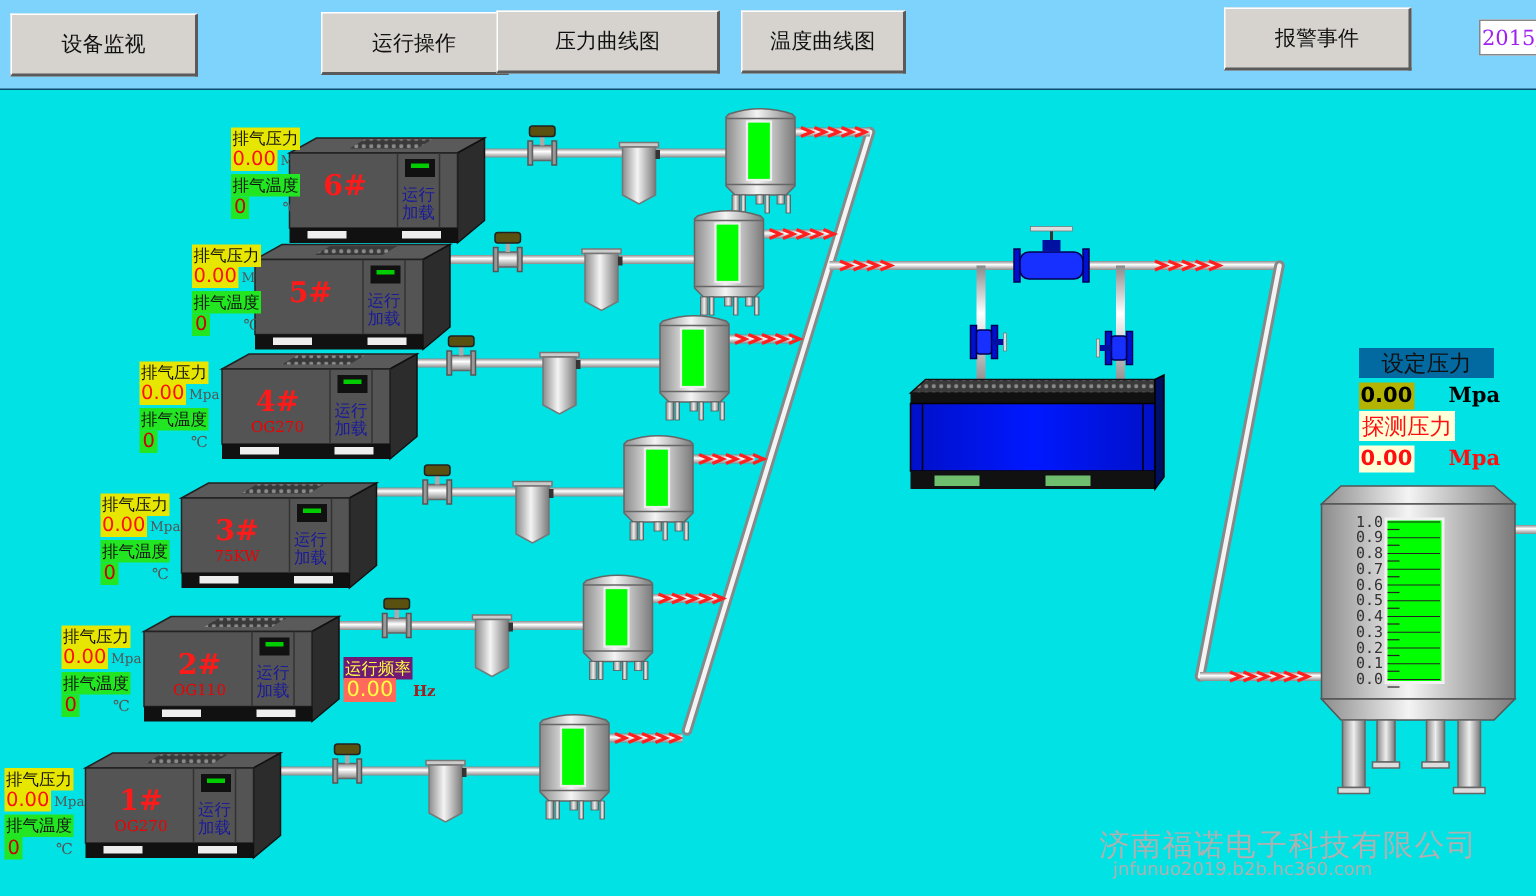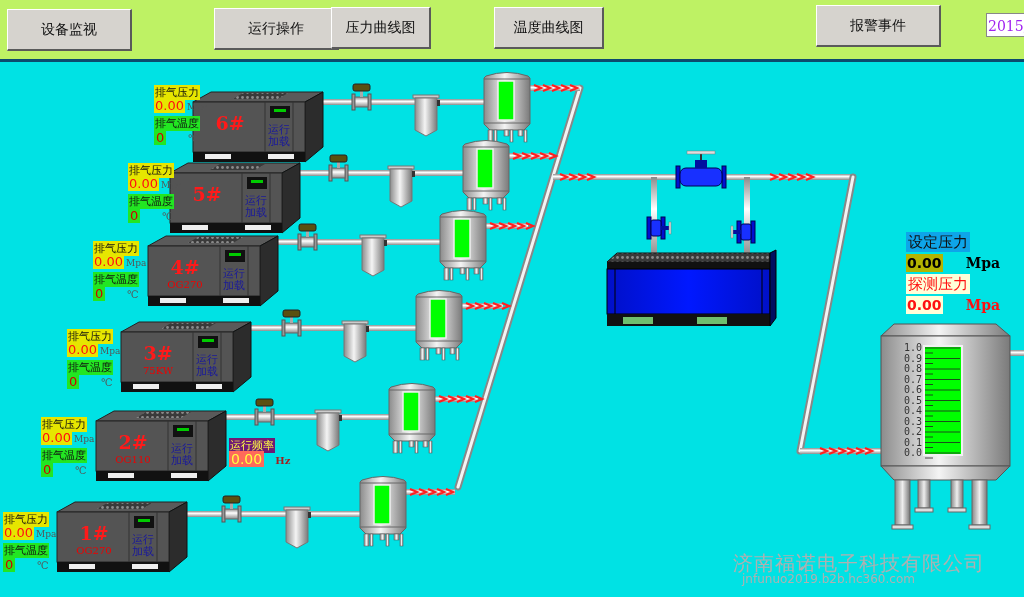--- a/index.html
+++ b/index.html
@@ -1,44 +1,44 @@
 <!DOCTYPE html>
 <html><head>
 <meta charset="utf-8">
 <style>
   html,body{margin:0;padding:0;}
   body{width:1024px;height:597px;position:relative;overflow:hidden;background:#00e2e4;font-family:"DejaVu Sans",sans-serif;}
-  #topbar{position:absolute;left:0;top:0;width:1024px;height:59px;background:#bef264;border-bottom:3px solid #0c4a6e;}
+  #topbar{position:absolute;left:0;top:0;width:1024px;height:59px;background:#7dd3fc;border-bottom:1px solid #0c4a6e;}
   .navbtn{position:absolute;height:42px;background:#d6d3ce;border-top:1px solid #fff;border-left:1px solid #fff;border-right:2px solid #5a5a5a;border-bottom:2px solid #5a5a5a;box-sizing:border-box;font-size:14px;color:#111;display:flex;align-items:center;justify-content:center;cursor:pointer;}
   #datebox{position:absolute;left:986px;top:13px;width:60px;height:24px;background:#fff;border:1px solid #888;color:#a020f0;font-family:"DejaVu Serif",serif;font-size:14px;line-height:24px;padding-left:1px;white-space:nowrap;overflow:hidden;box-sizing:border-box;}
   #scene{position:absolute;left:0;top:60px;}
   .lbl{position:absolute;font-family:"DejaVu Serif",serif;line-height:1;white-space:nowrap;}
   .tag-y{background:#e6e600;color:#111;font-size:11px;padding:1px 1px;}
   .tag-g{background:#22e622;color:#111;font-size:11px;padding:1px 1px;}
   .val-r{background:#e6e600;color:#ff1010;font-family:"DejaVu Sans",sans-serif;font-size:13px;padding:0 1px;}
   .val-g{background:#22e622;color:#c00;font-family:"DejaVu Sans",sans-serif;font-size:13px;padding:0 2px;}
   .unit{color:#555;font-size:9px;}
   .freq-tag{background:#701a75;color:#ffff40;font-size:11px;padding:1px 1px;}
   .freq-val{background:#ff6a5a;color:#ffff40;font-family:"DejaVu Sans",sans-serif;font-size:14px;padding:0 2px;}
   .freq-unit{color:#a02020;font-size:10px;font-weight:bold;}
-  .setp-tag{background:#0ea5e9;color:#111;font-size:15px;padding:1px 2px;}
+  .setp-tag{background:#0369a1;color:#111;font-size:15px;padding:1px 15px;}
   .setp-val{background:#b4b400;color:#000;font-family:"DejaVu Sans",sans-serif;font-size:14px;font-weight:bold;padding:1px 1px;}
   .setp-unit{color:#000;font-size:14px;font-weight:bold;}
   .det-tag{background:#ffffd8;color:#ff1010;font-size:15px;padding:1px 2px;}
   .det-val{background:#ffffd8;color:#ff1010;font-family:"DejaVu Sans",sans-serif;font-size:14px;font-weight:bold;padding:1px 1px;}
   .det-unit{color:#ff1010;font-size:14px;font-weight:bold;}
   .wm{position:absolute;color:#b0b0b0;font-family:"DejaVu Sans",sans-serif;white-space:nowrap;}
 </style>
 </head>
 <body>
 
 <div id="topbar">
   <div class="navbtn" style="left:7px;top:9px;width:125px;">设备监视</div>
   <div class="navbtn" style="left:166px;top:8px;width:125px;margin-left:48px;">运行操作</div>
-  <div class="navbtn" style="left:331px;top:7px;width:100px;">压力曲线图</div>
+  <div class="navbtn" style="left:331px;top:7px;width:149px;">压力曲线图</div>
   <div class="navbtn" style="left:494px;top:7px;width:110px;">温度曲线图</div>
   <div class="navbtn" style="left:816px;top:5px;width:125px;">报警事件</div>
   <div id="datebox">2015/1</div>
 </div>
 
 <svg id="scene" width="1024" height="537" viewBox="0 60 1024 537">
   <defs>
     <linearGradient id="pipeH" x1="0" y1="0" x2="0" y2="1">
       <stop offset="0" stop-color="#8a8a8a"></stop>
         <stop offset="0.4" stop-color="#ffffff"></stop>

